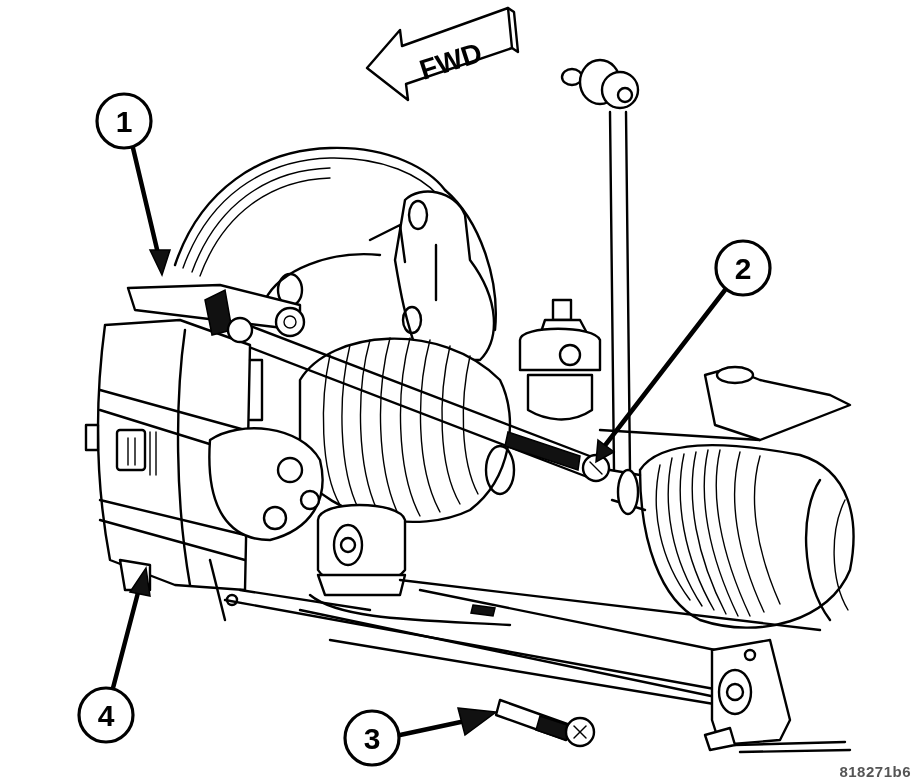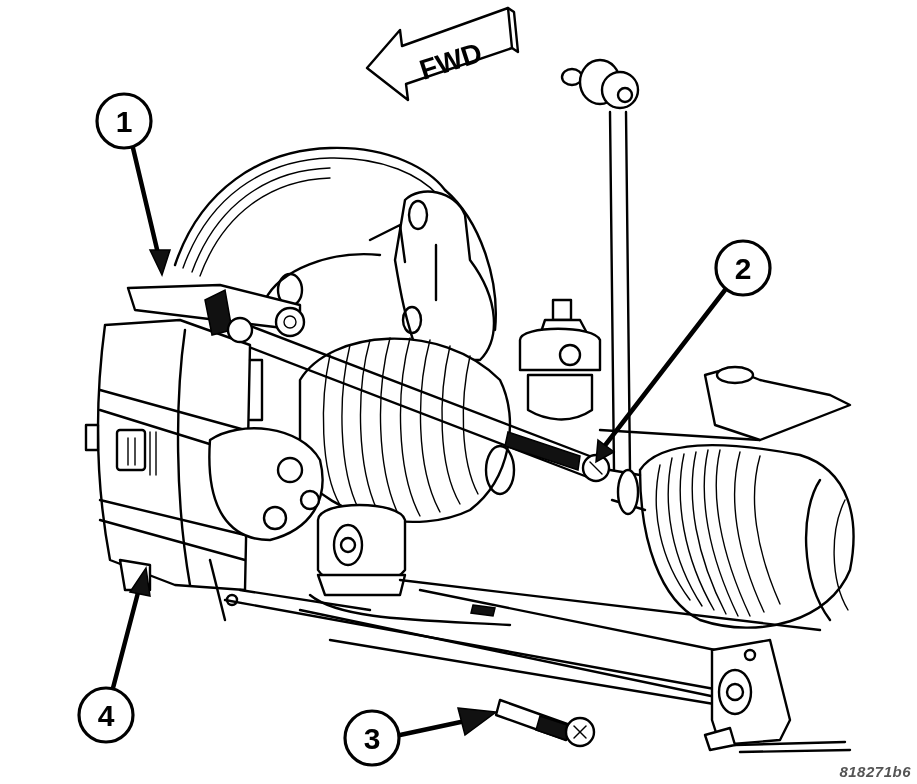--- a/index.html
+++ b/index.html
@@ -9,21 +9,21 @@
     .ln { fill: none; stroke: #000; stroke-width: 2.4; stroke-linecap: round; stroke-linejoin: round; }
     .lt { fill: none; stroke: #000; stroke-width: 1.4; stroke-linecap: round; stroke-linejoin: round; }
     .fw { fill: #fff; stroke: #000; stroke-width: 2.4; stroke-linejoin: round; }
     .fb { fill: #111; stroke: #000; stroke-width: 1.5; }
     .callout-circle { fill: #fff; stroke: #000; stroke-width: 3.2; }
     .callout-num { font-family: "Liberation Sans", sans-serif; font-weight: bold; font-size: 30px;
                    fill: #000; text-anchor: middle; dominant-baseline: central; }
     .leader { stroke: #000; stroke-width: 4.5; fill: none; stroke-linecap: round; }
     .fwd-text { font-family: "Liberation Sans", sans-serif; font-weight: bold; font-size: 28px; fill: #000; }
     .ref-id { position: absolute; right: 6px; bottom: 4px; font-family: "Liberation Sans", sans-serif;
-              font-size: 15px; font-weight: bold; color: #555; letter-spacing: 0.5px; font-style: italic; }
+              font-size: 15px; font-weight: bold; color: #555; letter-spacing: 0.5px; }
   </style>
 </head>
 <body>
 
 <svg id="figure" viewBox="0 0 917 784" xmlns="http://www.w3.org/2000/svg">
 
   <g>
     <path class="fw" d="M367,68 L400,30 L402,46 L508,8 L512,48 L406,84 L408,100 Z"></path>
     <path class="ln" d="M508,8 L514,12 L518,52 L512,48"></path>
     <text class="fwd-text" x="418" y="74" transform="rotate(-18 440 60)">FWD</text>

